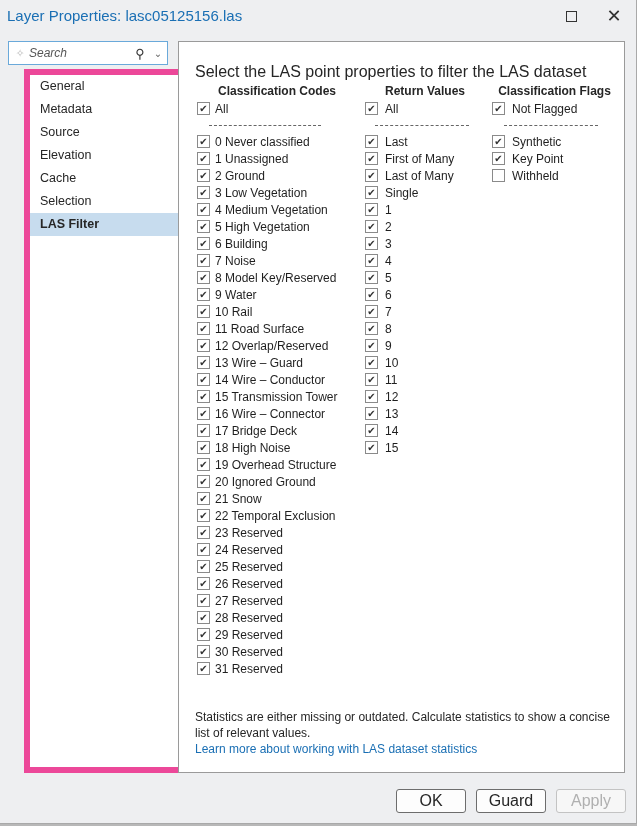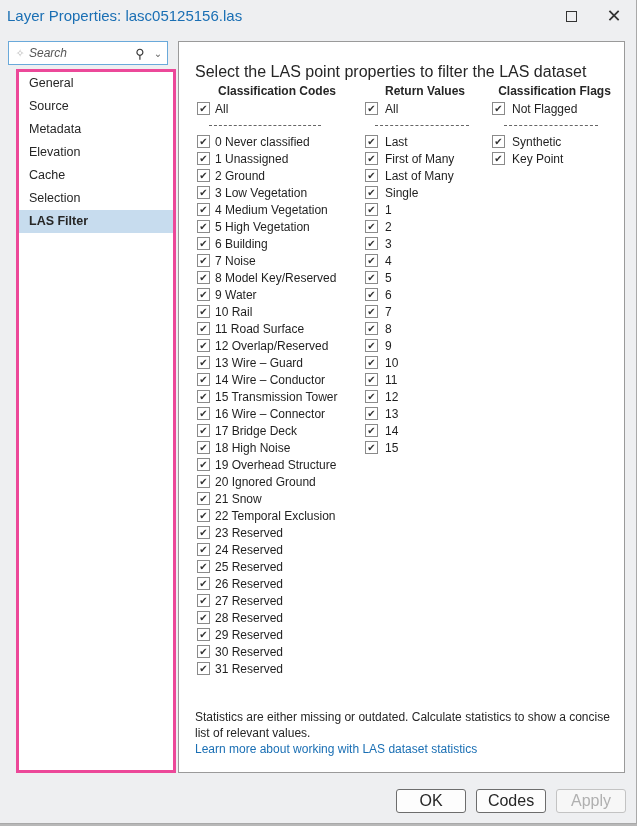--- a/index.html
+++ b/index.html
@@ -38,22 +38,22 @@
     .search .spark { width: 18px; text-align: center; color: #bbb; font-size: 11px; margin-left: 2px; }
     .search input {
       border: none; outline: none; background: transparent; flex: 1; width: 80px;
       font-family: "Liberation Sans", sans-serif; font-style: italic; font-size: 12px; color: #555;
     }
     .search input::placeholder { color: #555; font-style: italic; }
     .search .mag { width: 18px; font-size: 13px; color: #333; text-align: center; }
     .search .chev { width: 18px; font-size: 10px; color: #666; text-align: center; }
 
     .nav {
-      position: absolute; left: 16px; top: 69px; width: 160px; height: 704px;
-      background: #fff; border: 3px solid #ec4899;
+      position: absolute; left: 24px; top: 69px; width: 160px; height: 704px;
+      background: #fff; border: 6px solid #ec4899;
     }
     .nav-item {
       height: 23px; line-height: 23px; padding-left: 10px; font-size: 12.5px; color: #262626;
       cursor: pointer;
     }
     .nav-item.active { background: #c7dcee; font-weight: bold; }
 
     .panel {
       position: absolute; left: 178px; top: 41px; width: 447px; height: 732px;
       background: #fff; border: 1px solid #9a9a9a;
@@ -116,22 +116,22 @@
 
   <div class="search">
     <span class="spark">✧</span>
     <input type="text" placeholder="Search" style="">
     <span class="mag">⚲</span>
     <span class="chev">⌄</span>
   </div>
 
   <div class="nav" id="nav">
       <div class="nav-item">General</div>
+      <div class="nav-item">Metadata</div>
       <div class="nav-item">Source</div>
-      <div class="nav-item">Metadata</div>
       <div class="nav-item">Elevation</div>
       <div class="nav-item">Cache</div>
       <div class="nav-item">Selection</div>
       <div class="nav-item active">LAS Filter</div>
     </div>
 
   <div class="panel">
     <div class="intro">Select the LAS point properties to filter the LAS dataset</div>
 
     <div class="col c1">
@@ -480,24 +480,28 @@
             <span>✔</span>
           </span>
           <span class="lbl">Synthetic</span>
         </div>
         <div class="cb-row">
           <span class="cb">
             <span>✔</span>
           </span>
           <span class="lbl">Key Point</span>
         </div>
+        <div class="cb-row">
+          <span class="cb"></span>
+          <span class="lbl">Withheld</span>
+        </div>
       </div>
 
     <div class="stats">
       <div>Statistics are either missing or outdated. Calculate statistics to show a concise list of relevant values.</div>
       <div class="link">Learn more about working with LAS dataset statistics</div>
     </div>
   </div>
 
   <button class="btn ok">OK</button>
-  <button class="btn cancel">Codes</button>
+  <button class="btn cancel">Guard</button>
   <button class="btn apply" disabled="">Apply</button>
 </div>
 
 </body></html>

